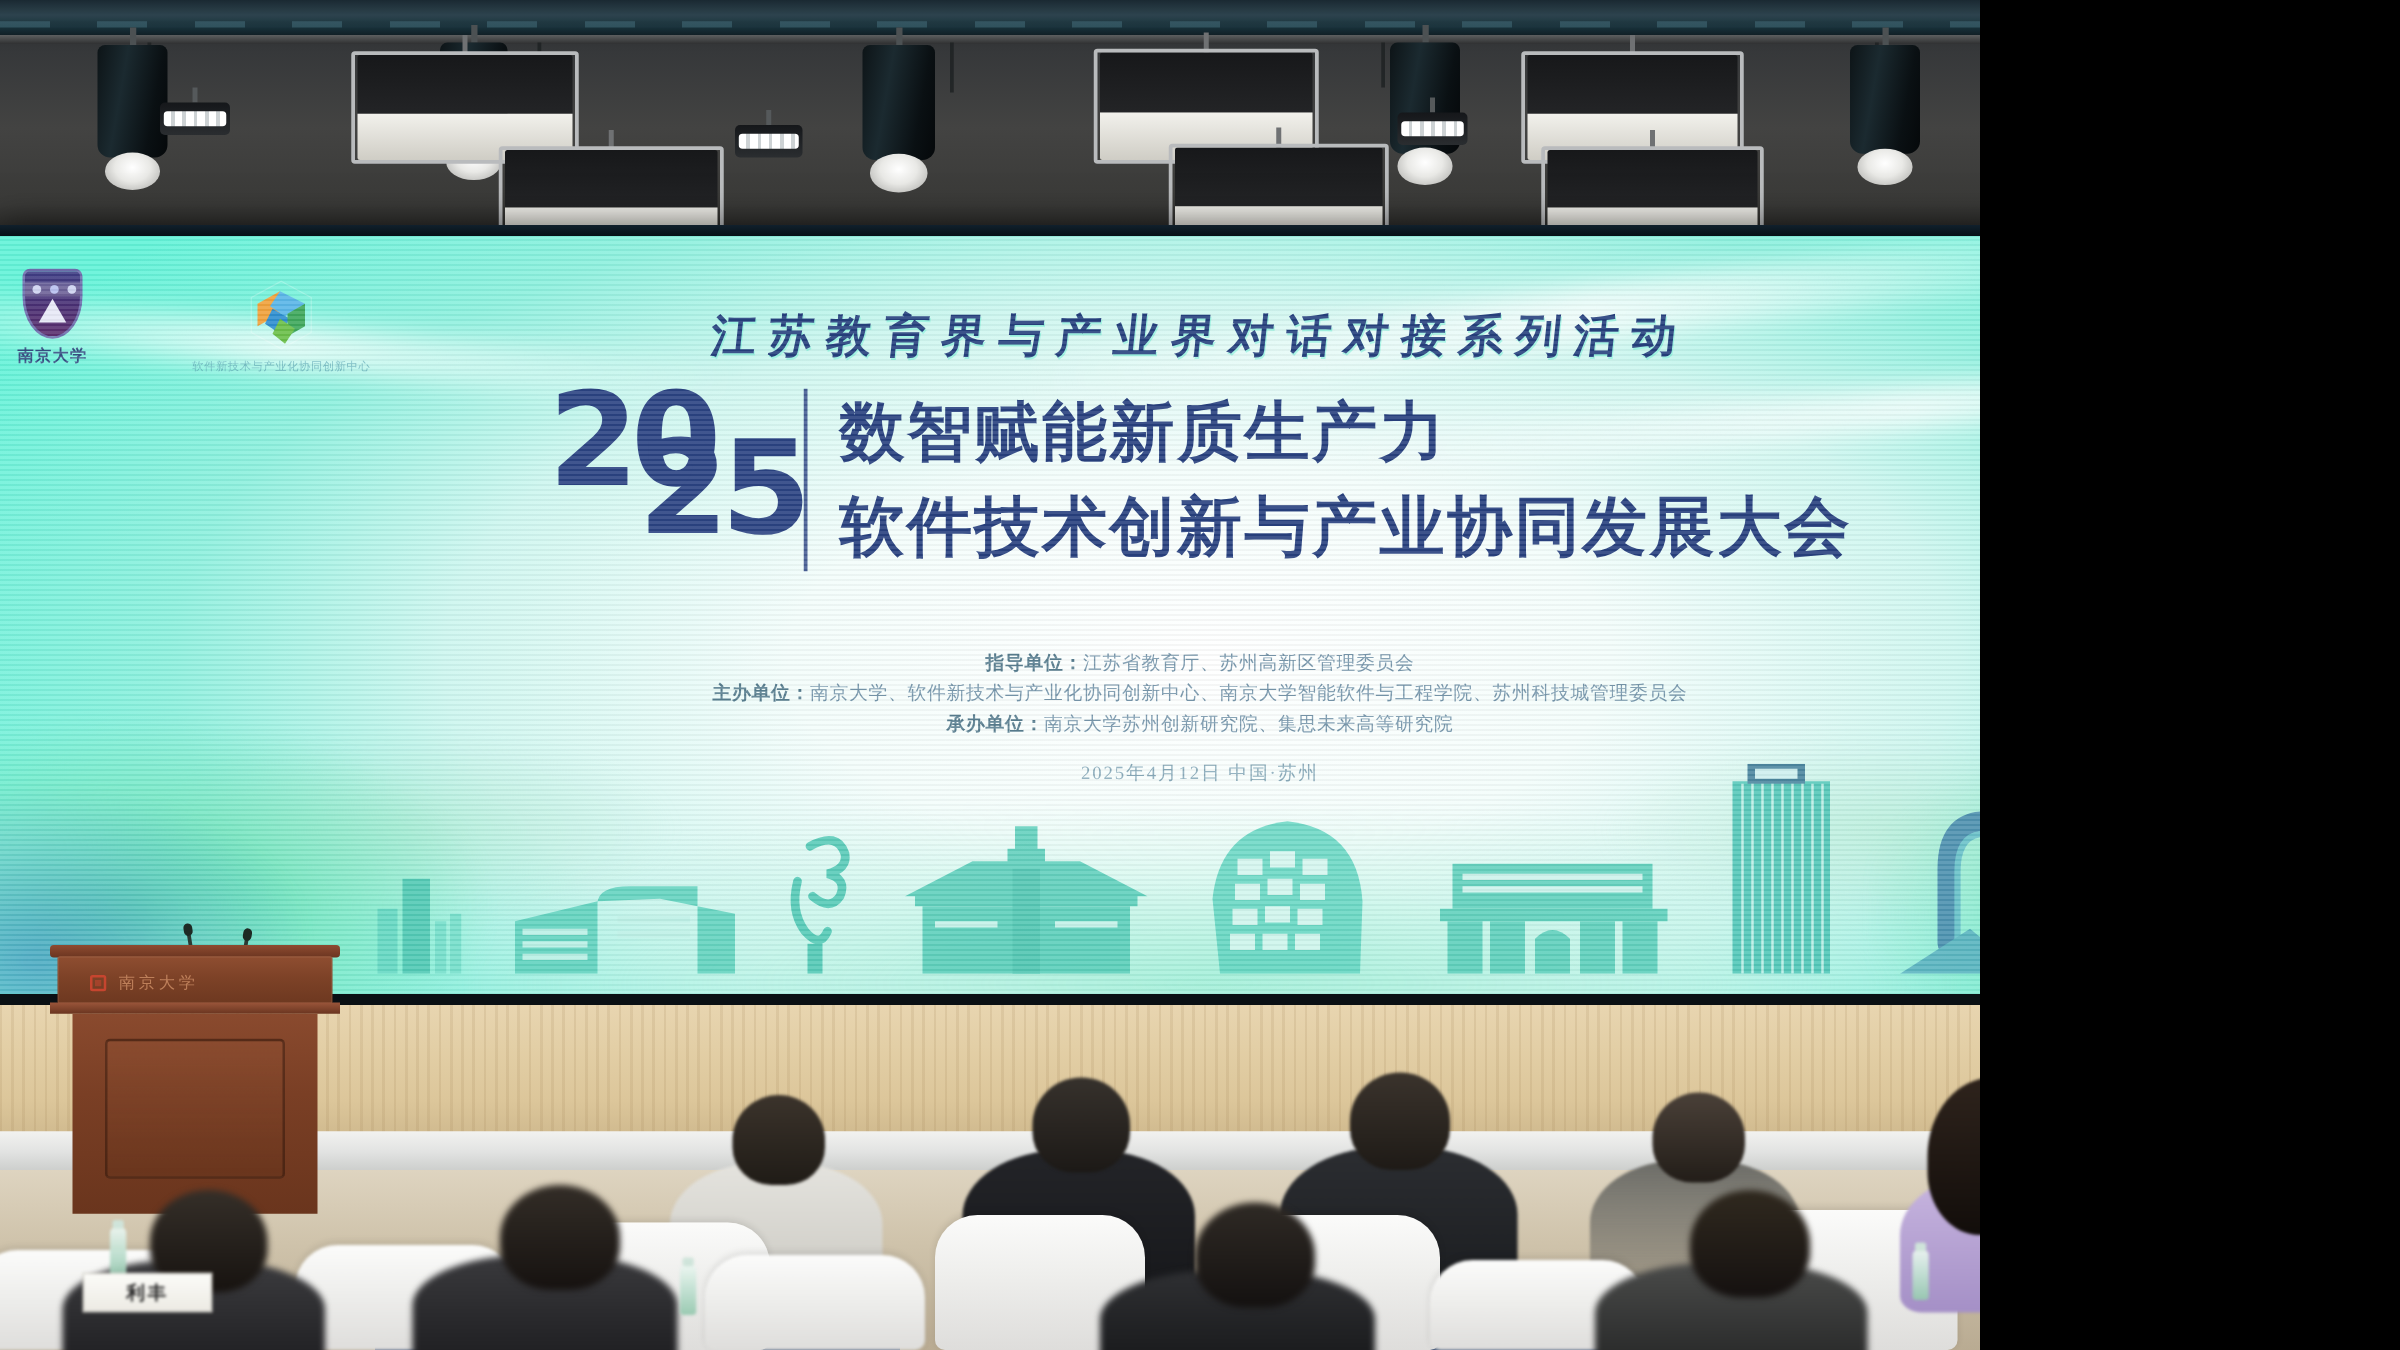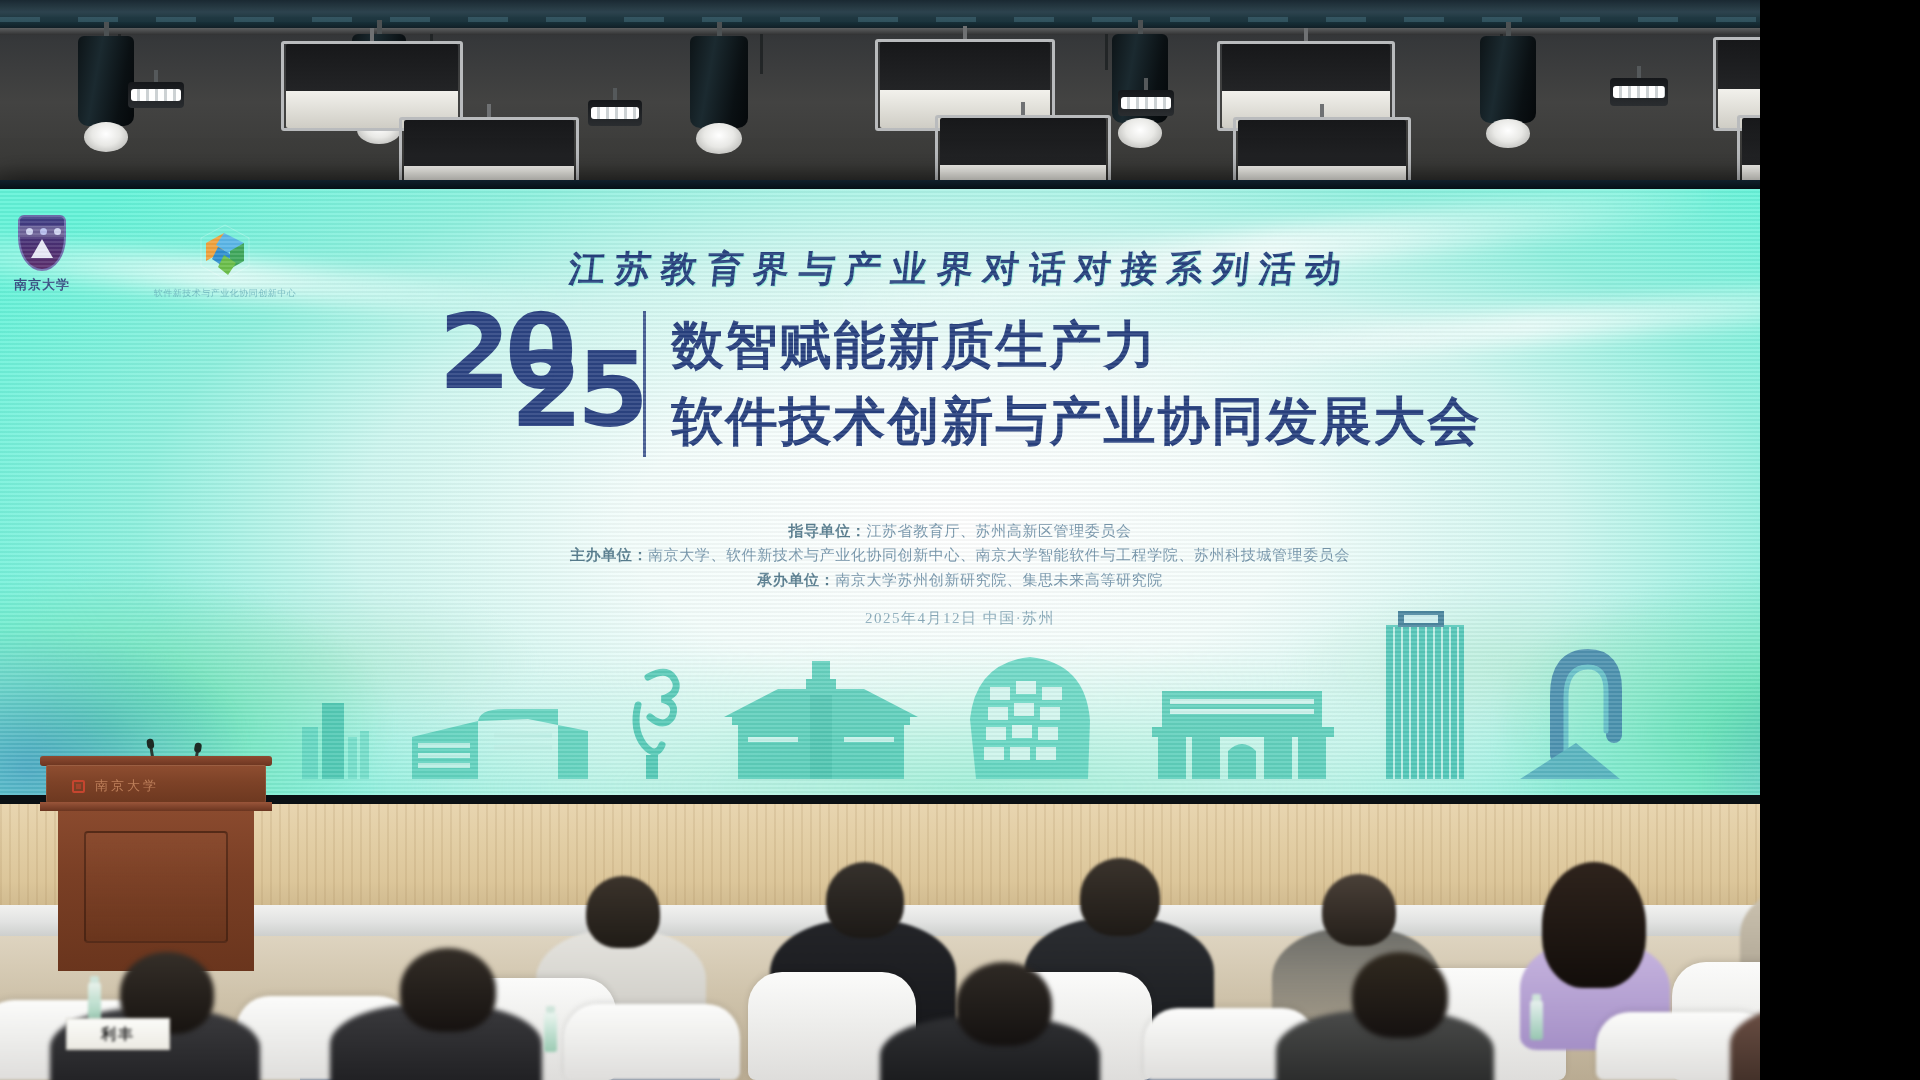--- a/index.html
+++ b/index.html
@@ -1,19 +1,19 @@
 <!DOCTYPE html>
 <html><head>
 <meta charset="utf-8">
 <style>
   * { margin:0; padding:0; box-sizing:border-box; }
   html,body { width:1920px; height:1080px; overflow:hidden; background:#000; }
   body { font-family:"Liberation Sans", sans-serif; position:relative; }
 
-  #stage { position:absolute; inset:0; width:1760px; height:1080px; overflow:hidden; }
+  #stage { position:absolute; inset:0; width:1584px; height:1080px; overflow:hidden; }
 
   
   .ceiling {
     position:absolute; left:0; top:0; width:1920px; height:186px;
     background:
       linear-gradient(180deg,#26282a 0%,#36383a 22%,#434342 55%,#3a3a38 88%,#2a2a28 100%);
     overflow:hidden;
   }
   .truss {
     position:absolute; left:0; top:0; width:1920px; height:30px;

